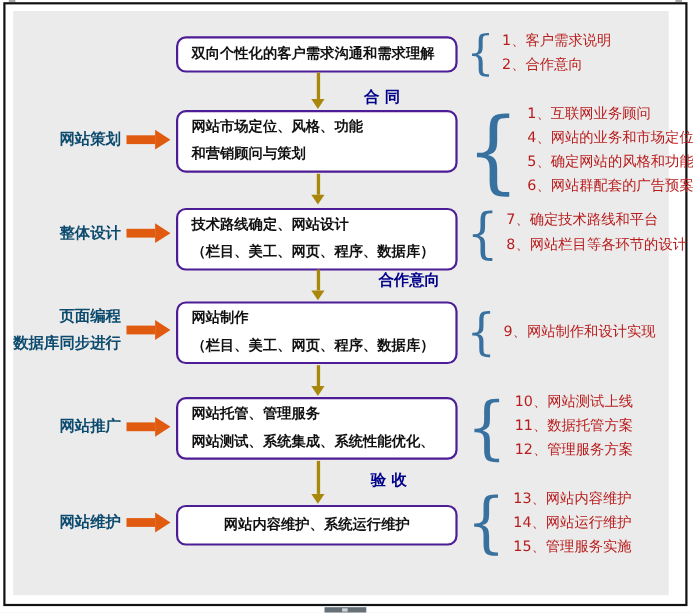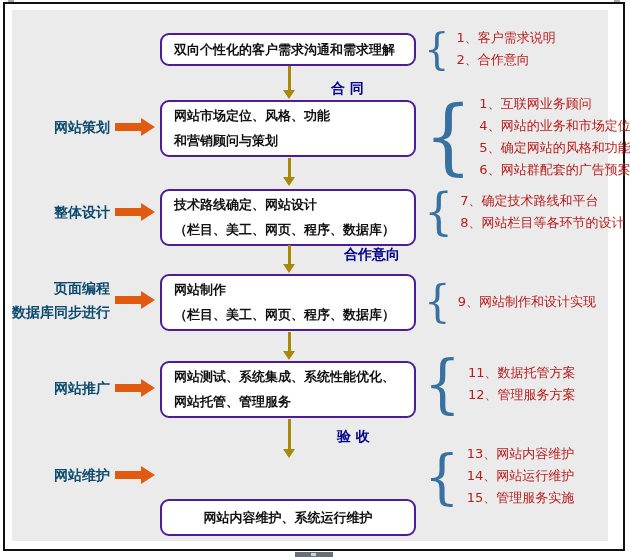--- a/index.html
+++ b/index.html
@@ -26,21 +26,21 @@
     color:#111;font-weight:bold;font-size:13px;
     display:flex;flex-direction:column;justify-content:center;
     padding:0 12px;gap:9px;
   }
   .box .line{line-height:1.2;white-space:nowrap;}
   .box1{top:33px;height:33px;}
   .box2{top:100px;height:57px;justify-content:center;}
   .box3{top:189px;height:57px;}
   .box4{top:274px;height:57px;}
   .box5{top:361px;height:57px;}
-  .box6{top:459px;height:37px;text-align:center;margin-top:40px;}
+  .box6{top:459px;height:37px;text-align:center;}
   
   .darrow{position:absolute;left:283px;width:13px;}
   .darrow::before{
     content:"";position:absolute;left:5px;top:0;width:3px;
     height:calc(100% - 9px);background:#a8870a;
   }
   .darrow::after{
     content:"";position:absolute;left:0;bottom:0;width:0;height:0;
     border-left:6.5px solid transparent;border-right:6.5px solid transparent;
     border-top:9px solid #a8870a;
@@ -113,22 +113,22 @@
 </div>
 <div class="box box3">
   <span class="line">技术路线确定、网站设计</span>
   <span class="line">（栏目、美工、网页、程序、数据库）</span>
 </div>
 <div class="box box4">
   <span class="line">网站制作</span>
   <span class="line">（栏目、美工、网页、程序、数据库）</span>
 </div>
 <div class="box box5">
+  <span class="line">网站托管、管理服务</span>
   <span class="line">网站测试、系统集成、系统性能优化、</span>
-  <span class="line">网站托管、管理服务</span>
 </div>
 <div class="box box6">
   <span class="line">网站内容维护、系统运行维护</span>
 </div>
 
 <div class="darrow a1"></div>
 <div class="darrow a2"></div>
 <div class="darrow a3"></div>
 <div class="darrow a4"></div>
 <div class="darrow a5"></div>
@@ -188,20 +188,21 @@
 </div>
 <div class="ngroup g4">
   <span class="brace">{</span>
   <div class="notes">
     <div class="note">9、网站制作和设计实现</div>
   </div>
 </div>
 <div class="ngroup g5">
   <span class="brace">{</span>
   <div class="notes">
+    <div class="note">10、网站测试上线</div>
     <div class="note">11、数据托管方案</div>
     <div class="note">12、管理服务方案</div>
   </div>
 </div>
 <div class="ngroup g6">
   <span class="brace">{</span>
   <div class="notes">
     <div class="note">13、网站内容维护</div>
     <div class="note">14、网站运行维护</div>
     <div class="note">15、管理服务实施</div>

